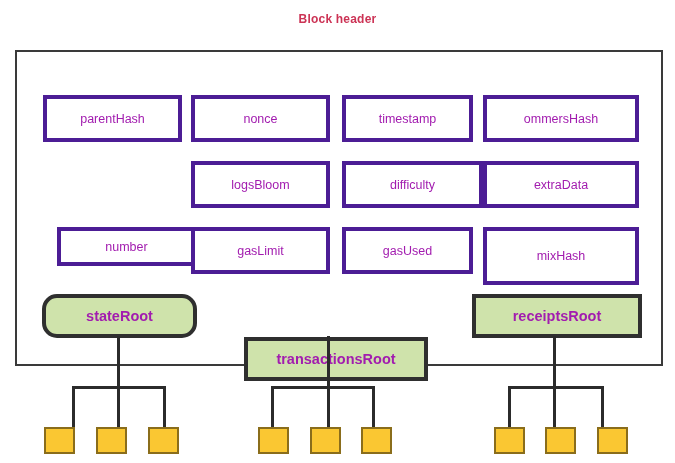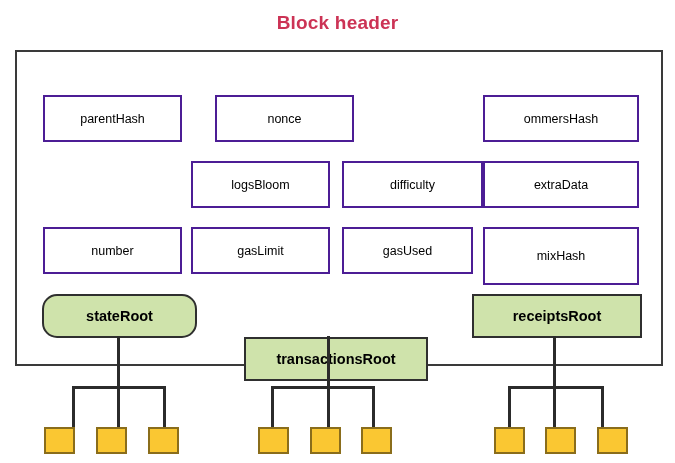--- a/index.html
+++ b/index.html
@@ -21,21 +21,21 @@
     inset: 0;
   }
 
   
   .title {
     position: absolute;
     left: 0;
     right: 0;
     top: 12px;
     text-align: center;
-    font-size: 19px;
+    font-size: 12px;
     font-weight: bold;
     color: #cc3355;
     letter-spacing: 0.2px;
     white-space: nowrap;
   }
 
   
   .header-box {
     position: absolute;
     left: 15px;
@@ -44,27 +44,27 @@
     height: 316px;
     box-sizing: border-box;
     border: 2px solid #3a3a3a;
     background: #ffffff;
   }
 
   
   .field {
     position: absolute;
     box-sizing: border-box;
-    border: 2px solid #4c1d95;
+    border: 4px solid #4c1d95;
     background: #ffffff;
     display: flex;
     align-items: center;
     justify-content: center;
     font-size: 12.5px;
-    color: #000000;
+    color: #a21caf;
     white-space: nowrap;
   }
 
   .field.root {
     background: #cfe3ab;
     font-weight: bold;
     font-size: 14.5px;
     border-color: #2f2f2f;
   }
 
@@ -100,38 +100,41 @@
 
 <div id="diagram">
 
   <div class="title">Block header</div>
 
   <div class="header-box">
 
     <div class="field" style="left:26px;  top:43px; width:139px; height:47px;">
       <span>parentHash</span>
     </div>
-    <div class="field" style="left:174px; top:43px; width:139px; height:47px;margin-left:24px;">
+    <div class="field" style="left:174px; top:43px; width:139px; height:47px;">
       <span>nonce</span>
+    </div>
+    <div class="field" style="left:325px; top:43px; width:131px; height:47px;">
+      <span>timestamp</span>
     </div>
     <div class="field" style="left:466px; top:43px; width:156px; height:47px;">
       <span>ommersHash</span>
     </div>
 
     <div class="field" style="left:174px; top:109px; width:139px; height:47px;">
       <span>logsBloom</span>
     </div>
     <div class="field" style="left:325px; top:109px; width:141px; height:47px;">
       <span>difficulty</span>
     </div>
     <div class="field" style="left:466px; top:109px; width:156px; height:47px;">
       <span>extraData</span>
     </div>
 
-    <div class="field" style="left:26px;  top:175px; width:139px; height:47px;">
+    <div class="field" style="left:40px;  top:175px; width:139px; height:39px;">
       <span>number</span>
     </div>
     <div class="field" style="left:325px; top:175px; width:131px; height:47px;">
       <span>gasUsed</span>
     </div>
     <div class="field" style="left:174px; top:175px; width:139px; height:47px;">
       <span>gasLimit</span>
     </div>
     <div class="field" style="left:466px; top:175px; width:156px; height:58px;">
       <span>mixHash</span>

